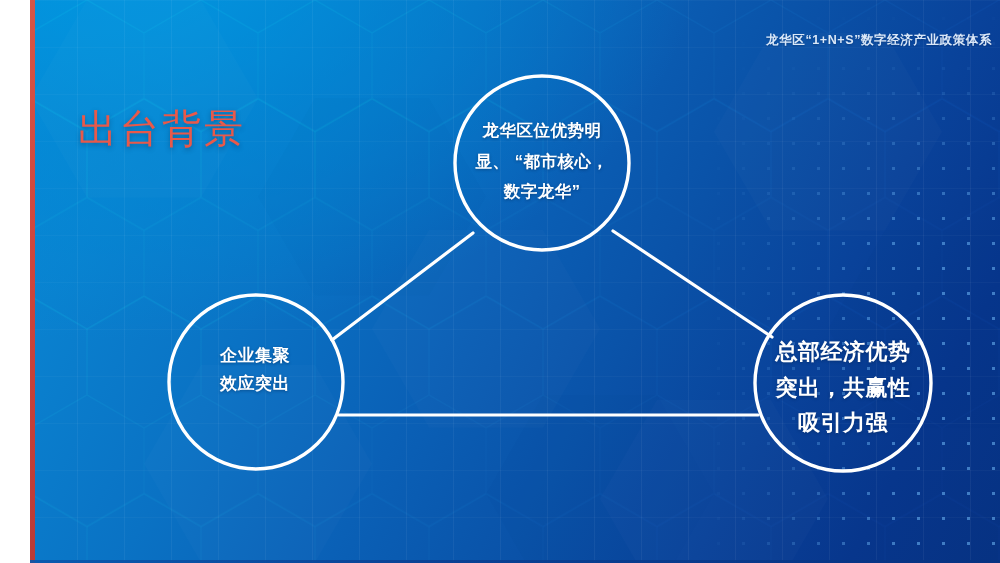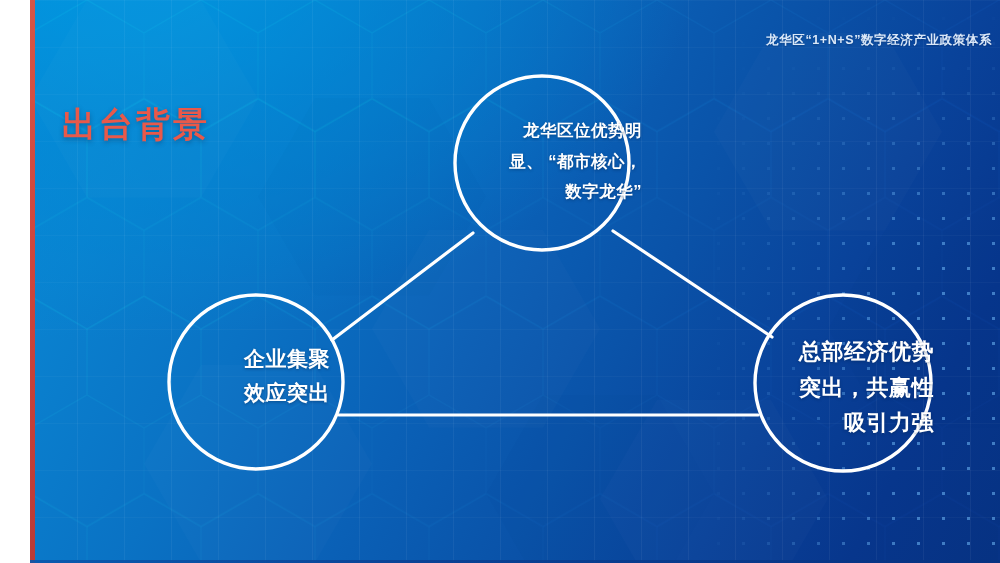--- a/index.html
+++ b/index.html
@@ -61,44 +61,44 @@
 
   .header-text{
     position:absolute;top:32px;right:38px;
     font-size:12.5px;letter-spacing:.6px;
     color:#eaf4ff;opacity:.93;font-weight:700;
     white-space:nowrap;
     text-shadow:0 1px 2px rgba(0,30,70,.35);
   }
 
   .page-title{
-    position:absolute;left:32px;top:102px;
-    font-size:34px;font-weight:700;letter-spacing:3px;
+    position:absolute;left:48px;top:102px;
+    font-size:39px;font-weight:400;letter-spacing:3px;
     color:#e8594a;
     text-shadow:0 2px 5px rgba(0,25,60,.35);
     white-space:nowrap;
   }
 
   .diagram{position:absolute;inset:0;}
 
   .node-label{
     position:absolute;
     color:#ffffff;font-weight:700;
-    text-align:right;
+    text-align:center;
     line-height:1.62;
     letter-spacing:.5px;
     text-shadow:0 1px 3px rgba(0,30,70,.45);
     pointer-events:none;
     white-space:pre-line;
   }
   .node-top-label{
     left:412px;top:115px;width:200px;font-size:16.5px;line-height:1.86;
   }
   .node-left-label{
-    left:124px;top:342px;width:176px;font-size:21px;line-height:1.62;
+    left:137px;top:342px;width:176px;font-size:17px;line-height:1.62;
   }
   .node-right-label{
     left:722px;top:334px;width:182px;font-size:22px;line-height:1.62;
   }
 </style>
 </head>
 <body>
 
 <div id="slide">
 

